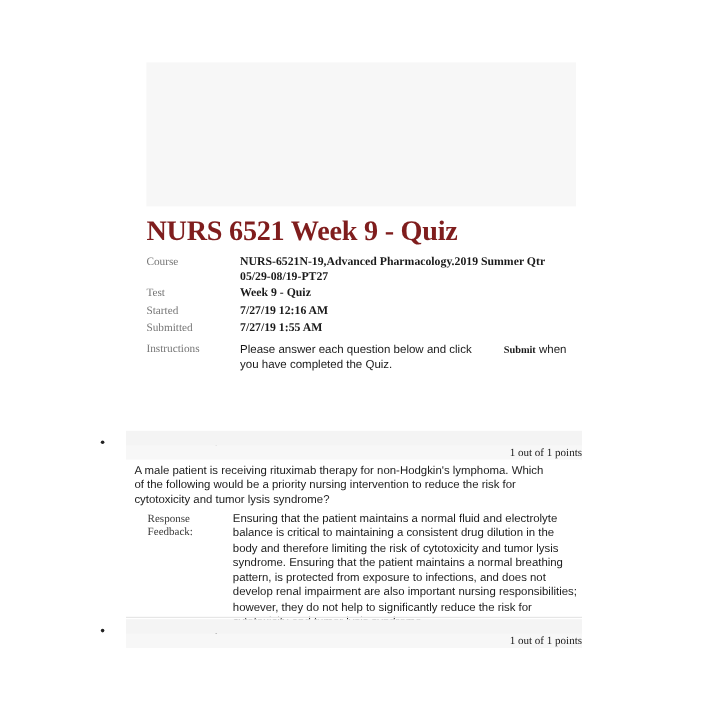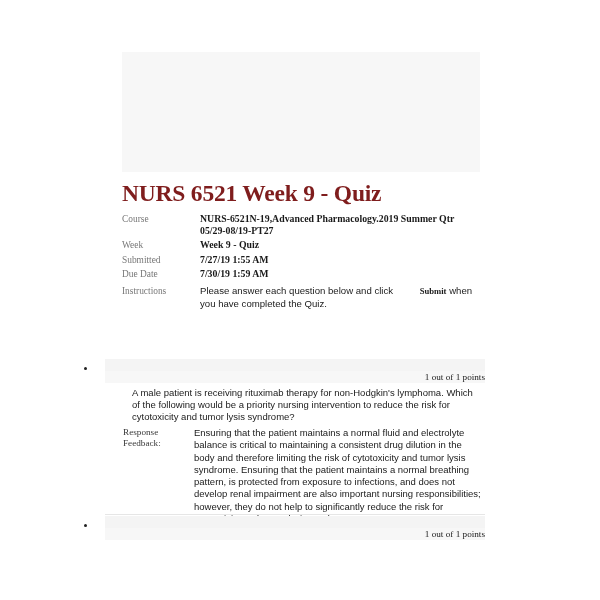--- a/index.html
+++ b/index.html
@@ -140,21 +140,21 @@
     position: absolute;
     left: 105px;
     width: 380px;
     text-align: right;
     font-size: 9.2px;
     color: #1a1a1a;
   }
 
   .q-text {
     position: absolute;
-    left: 132px;
+    left: 112px;
     width: 350px;
     font-family: "Liberation Sans", "DejaVu Sans", sans-serif;
     font-size: 9.5px;
     line-height: 12.2px;
     color: #1a1a1a;
   }
 
   
   .feedback {
     position: absolute;
@@ -197,30 +197,30 @@
 
     <div class="page-title">NURS 6521 Week 9 - Quiz</div>
 
     <table class="meta">
       <tbody>
         <tr>
           <td class="label">Course</td>
           <td class="value">NURS-6521N-19,Advanced Pharmacology.2019 Summer Qtr 05/29-08/19-PT27</td>
         </tr>
         <tr>
-          <td class="label">Week</td>
+          <td class="label">Test</td>
           <td class="value">Week 9 - Quiz</td>
+        </tr>
+        <tr>
+          <td class="label">Started</td>
+          <td class="value">7/27/19 12:16 AM</td>
         </tr>
         <tr>
           <td class="label">Submitted</td>
           <td class="value">7/27/19 1:55 AM</td>
-        </tr>
-        <tr>
-          <td class="label">Due Date</td>
-          <td class="value">7/30/19 1:59 AM</td>
         </tr>
         <tr class="instructions">
           <td class="label">Instructions</td>
           <td class="value"><span>Please answer each question below and click </span><span class="inline-strong">Submit</span><span> when you have completed the Quiz.</span></td>
         </tr>
       </tbody>
     </table>
 
     <div class="question-block">
       <div class="q-header-band" style="top:359px;"></div>

